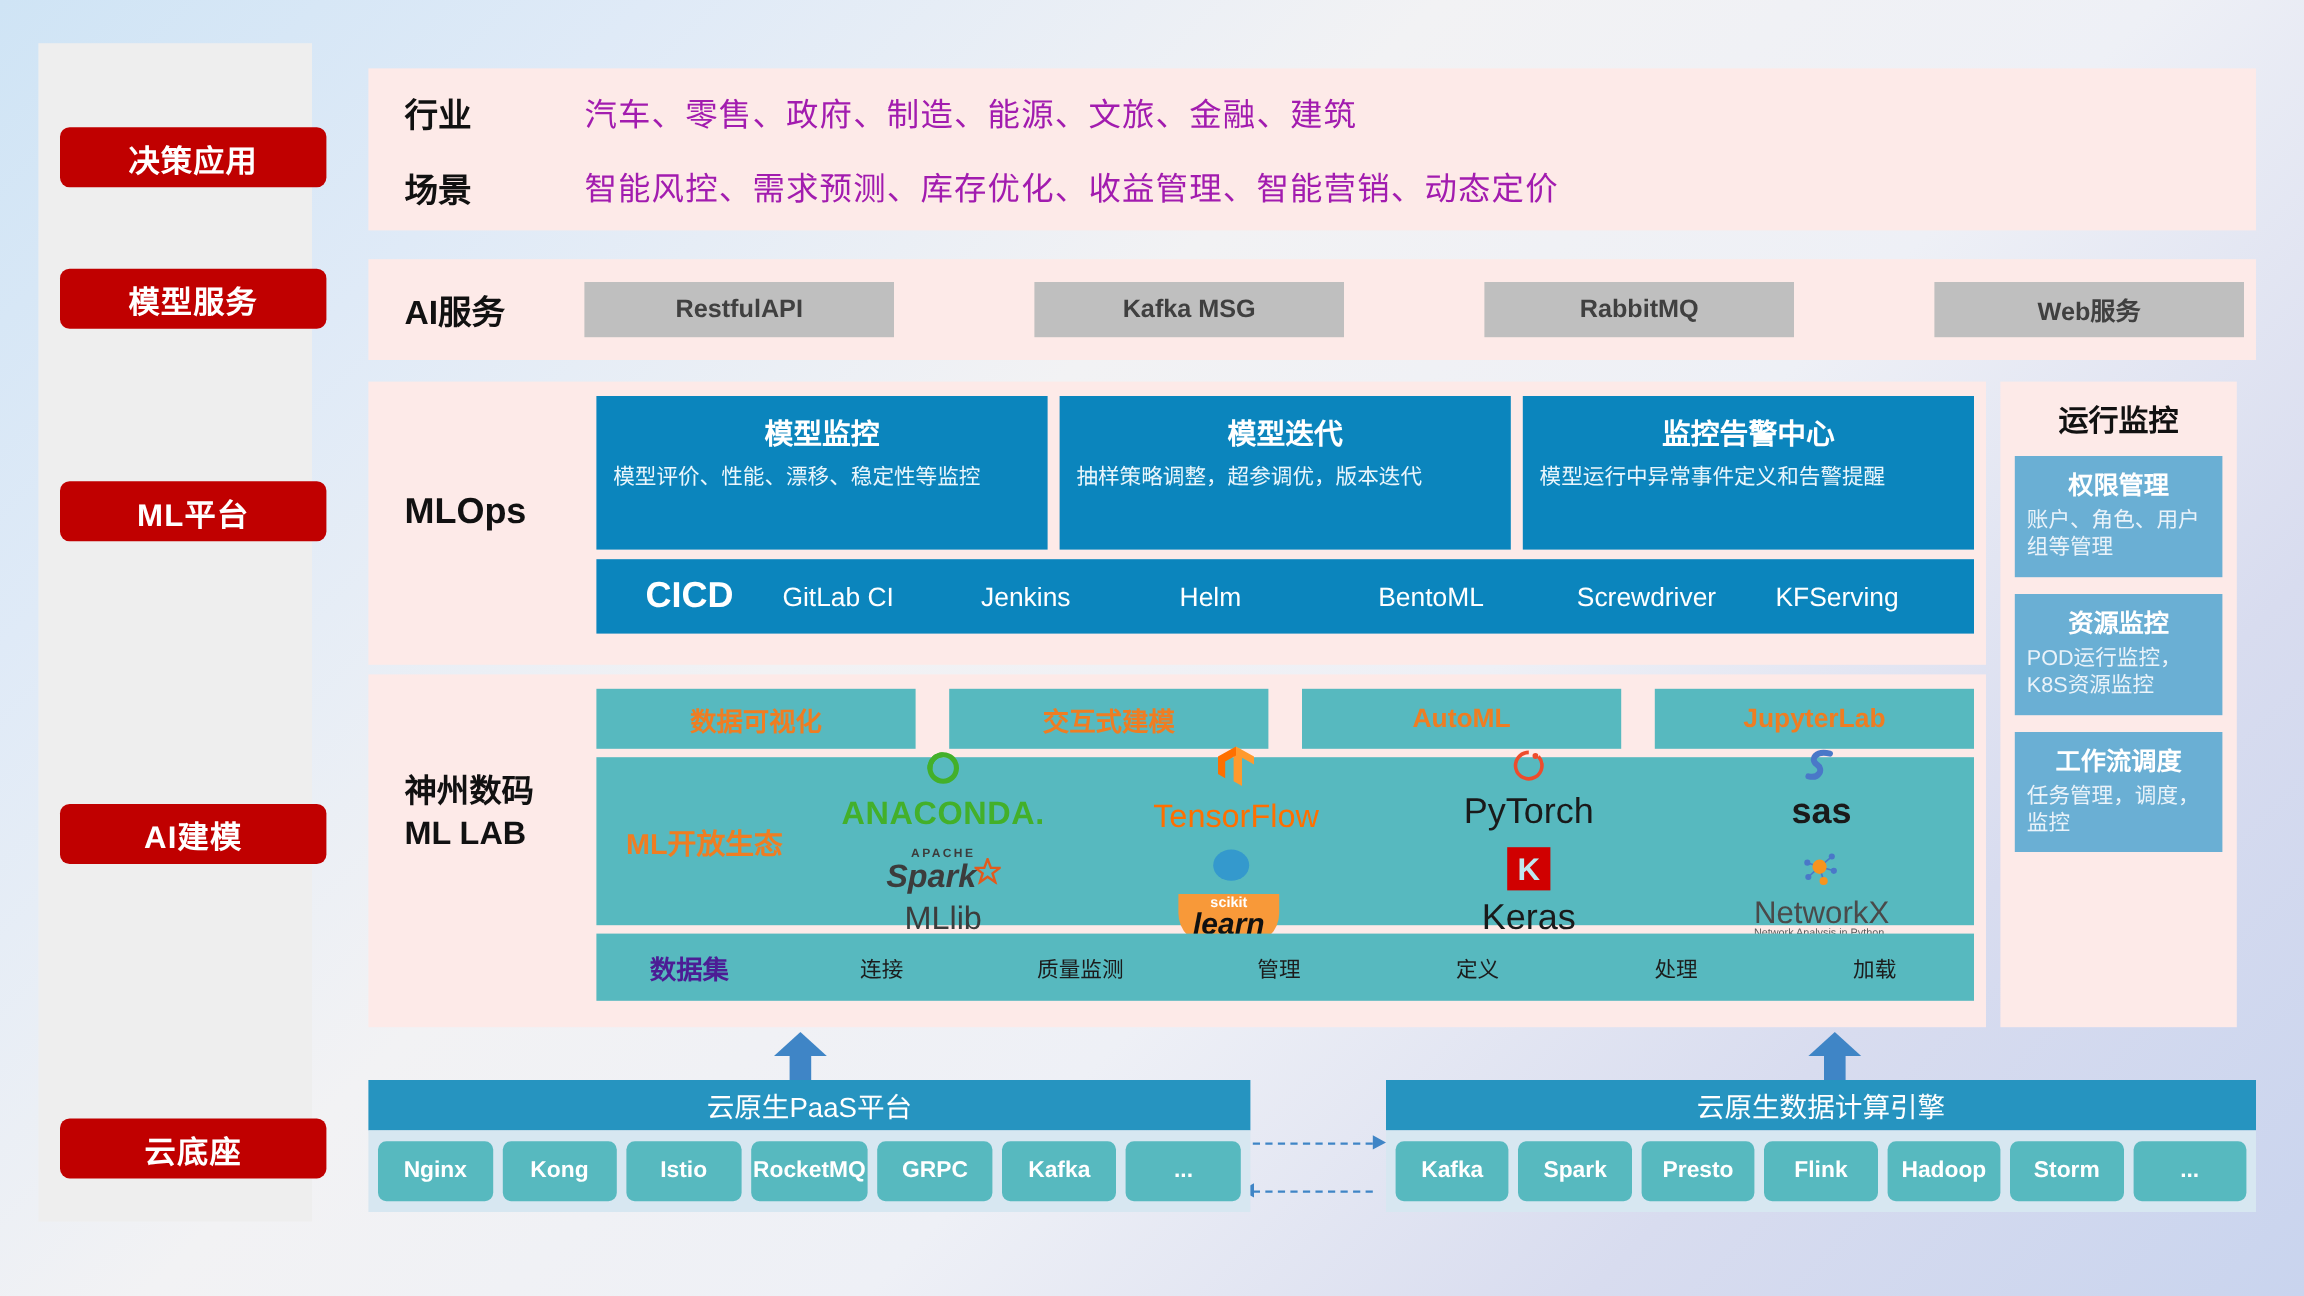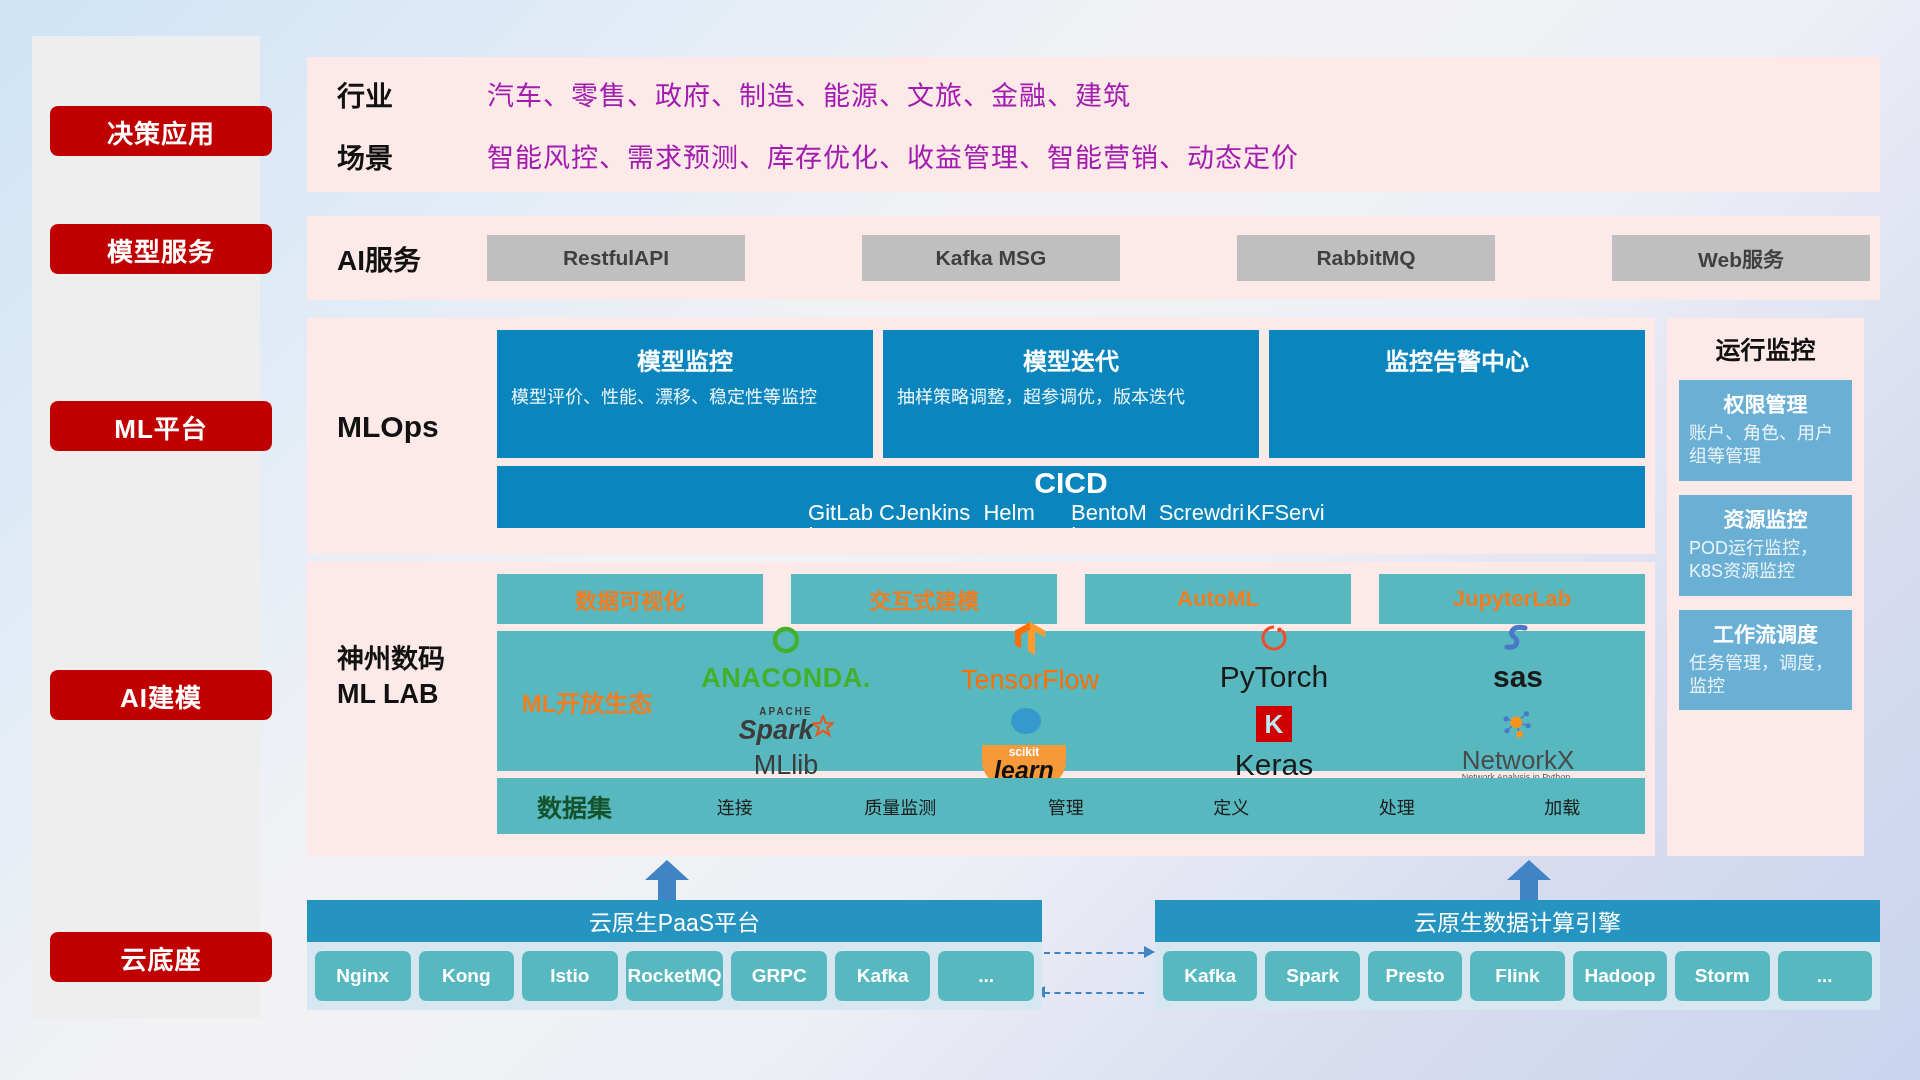--- a/index.html
+++ b/index.html
@@ -92,21 +92,20 @@
     flex: 1; background: #0b85bd; color: #fff;
     padding: 12px 14px 14px 14px; height: 128px;
   }
   .mlops-card h4 { font-size: 24px; text-align: center; margin-bottom: 8px; font-weight: bold; }
   .mlops-card p { font-size: 18px; line-height: 1.35; color: #eaf6fc; }
 
   .cicd-bar {
     background: #0b85bd; height: 62px;
     display: flex; align-items: center;
     overflow: hidden;
-    flex-direction: column;
   }
   .cicd-title {
     color: #fff; font-size: 30px; font-weight: bold;
     width: 155px; text-align: center; flex: 0 0 auto;
   }
   .cicd-items { display: flex; flex: 1; }
   .cicd-item {
     flex: 1; color: #fff; font-size: 22px;
     text-align: left; line-height: 1.0; padding-top: 2px;
     word-break: break-all;
@@ -146,21 +145,21 @@
     column-gap: 6px;
   }
   .logo { display: flex; align-items: center; gap: 6px; flex-direction: column; }
   .logo-txt { font-size: 27px; font-weight: 500; }
 
   .ds-bar {
     background: #57b9bf; height: 56px;
     display: flex; align-items: center;
   }
   .ds-title {
-    color: #14532d; font-size: 25px; font-weight: bold;
+    color: #4c1d95; font-size: 22px; font-weight: bold;
     width: 155px; text-align: center; flex: 0 0 auto;
   }
   .ds-items { display: flex; flex: 1; }
   .ds-item { flex: 1; text-align: center; color: #1c1c1c; font-size: 18px; }
 
   
   .band-monitor {
     position: absolute;
     left: 1667px; top: 318px; width: 197px; height: 538px;
     background: #fdeae8;
@@ -276,20 +275,21 @@
         <div class="mlops-card">
           <h4>模型监控</h4>
           <p>模型评价、性能、漂移、稳定性等监控</p>
         </div>
         <div class="mlops-card">
           <h4>模型迭代</h4>
           <p>抽样策略调整，超参调优，版本迭代</p>
         </div>
         <div class="mlops-card">
           <h4>监控告警中心</h4>
+          <p>模型运行中异常事件定义和告警提醒</p>
         </div>
       </div>
       <div class="cicd-bar">
         <div class="cicd-title">CICD</div>
         <div class="cicd-items">
           <div class="cicd-item">GitLab CI</div>
           <div class="cicd-item">Jenkins</div>
           <div class="cicd-item">Helm</div>
           <div class="cicd-item">BentoML</div>
           <div class="cicd-item">Screwdriver</div>

